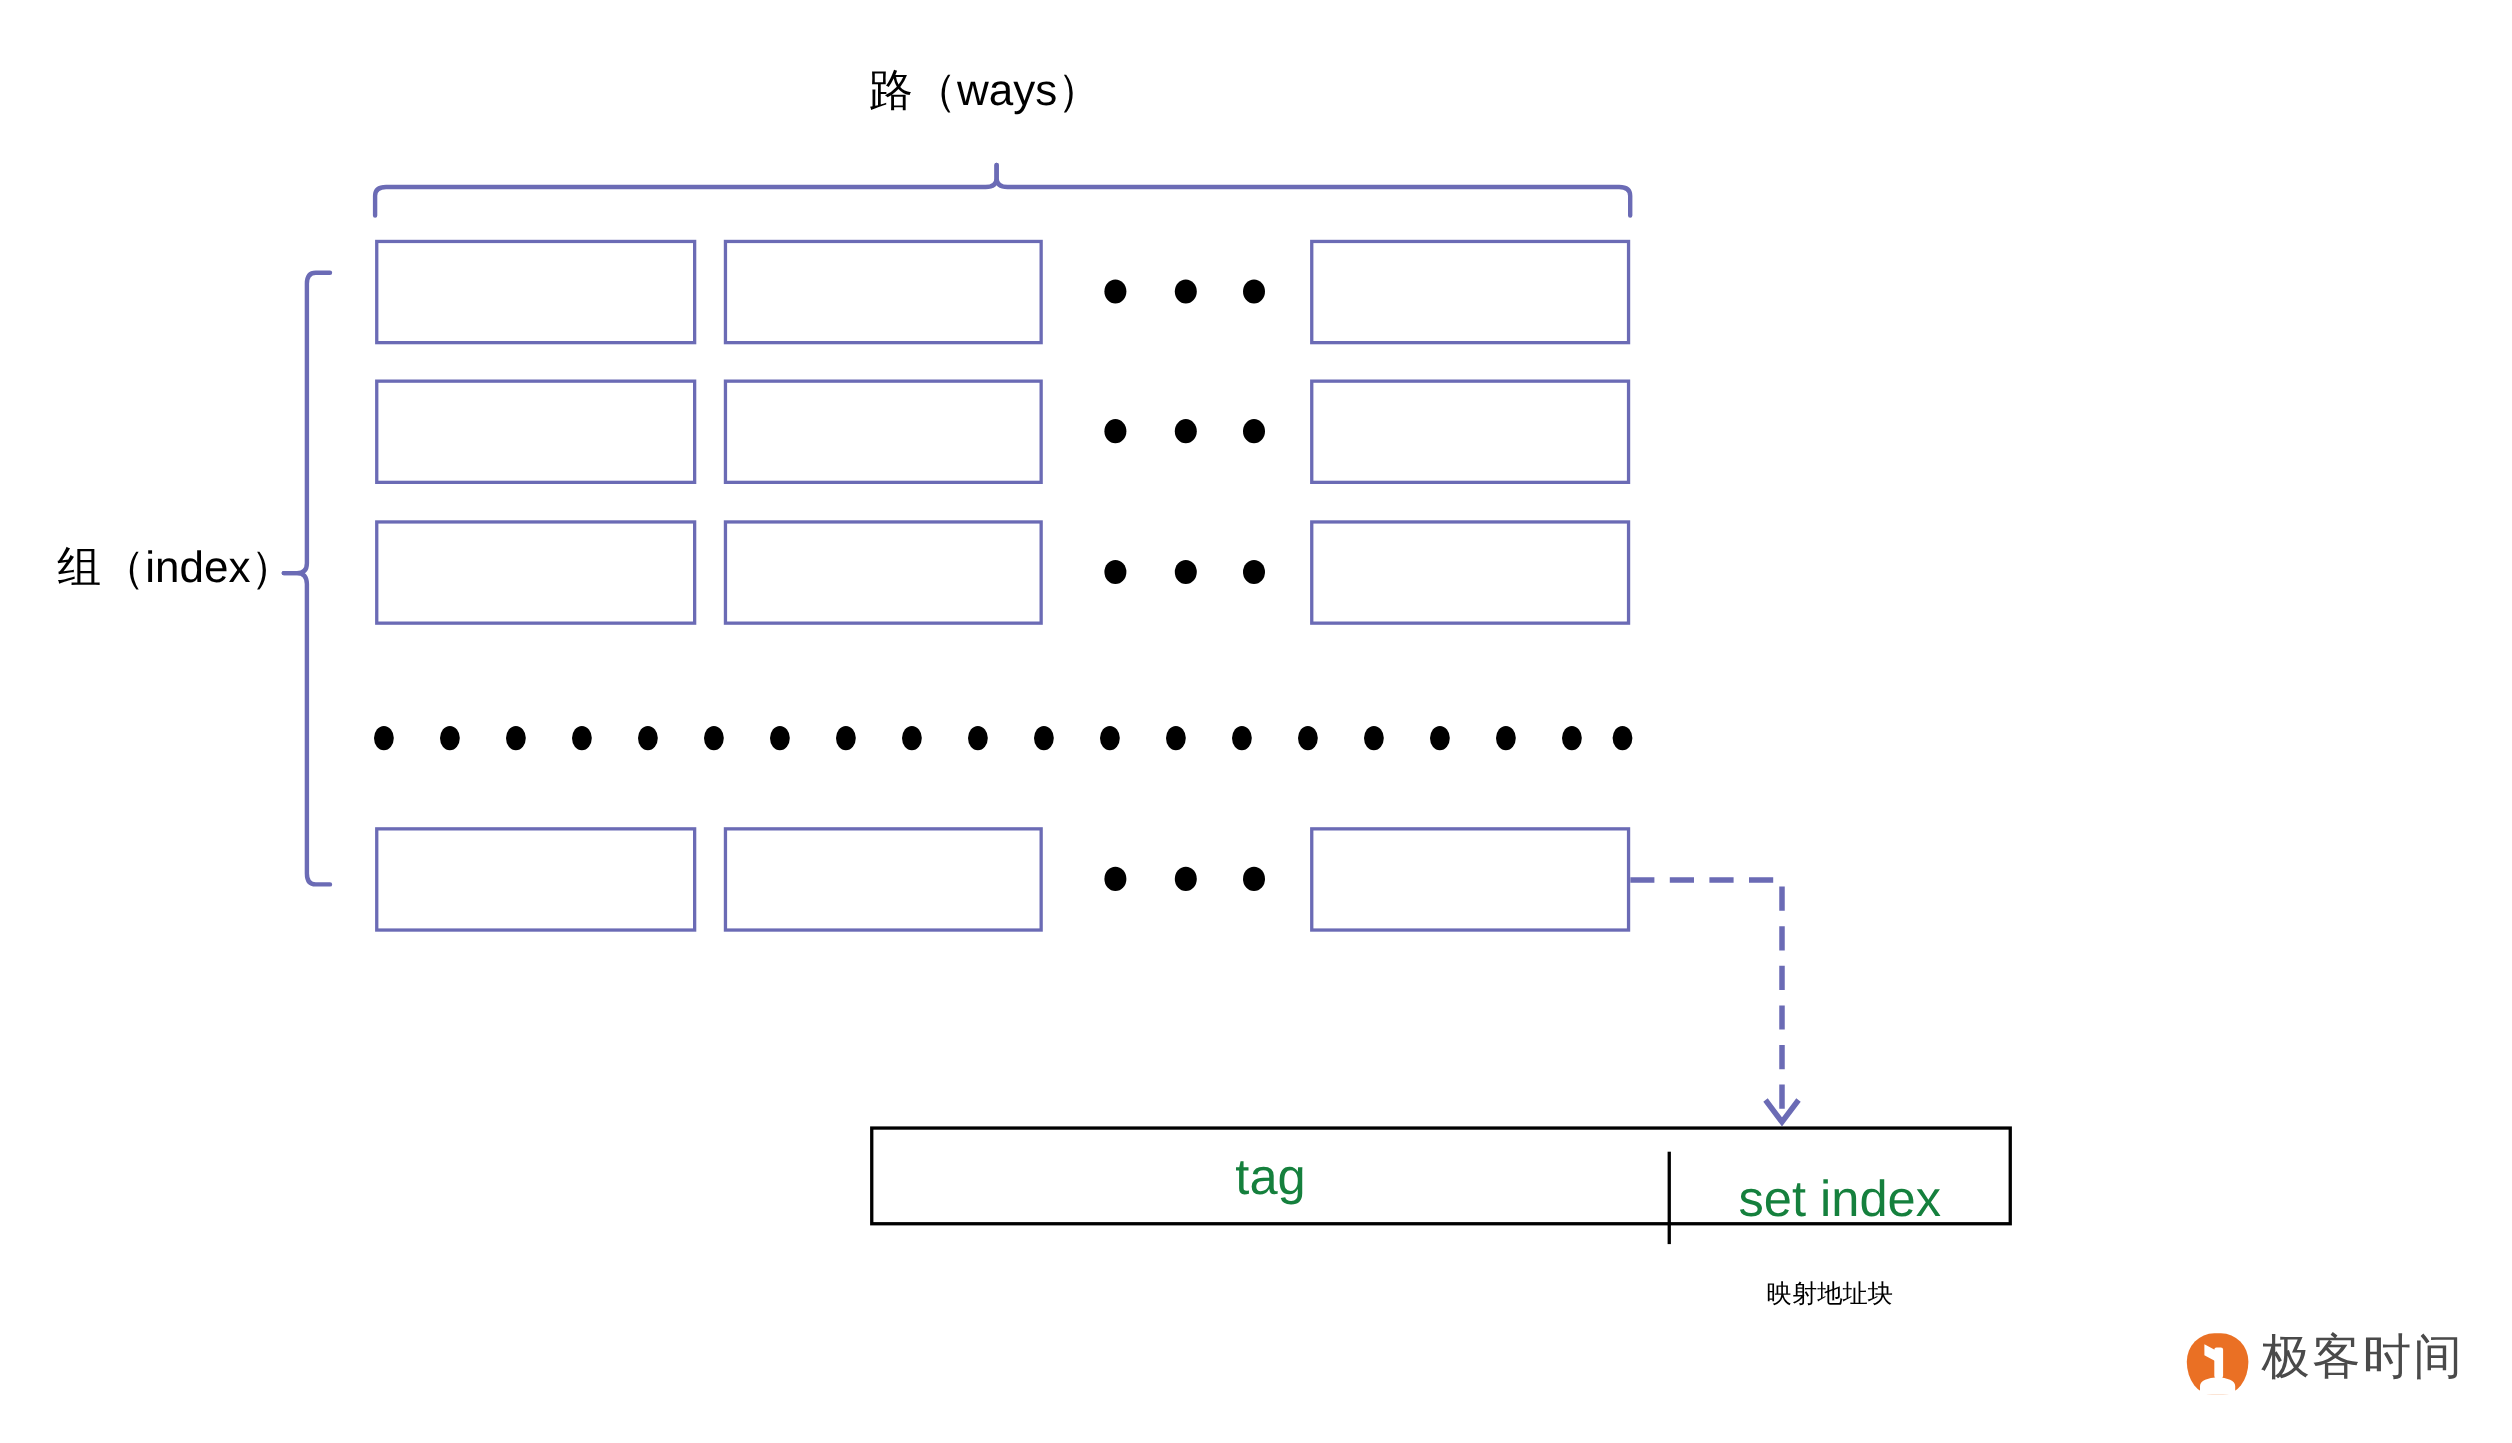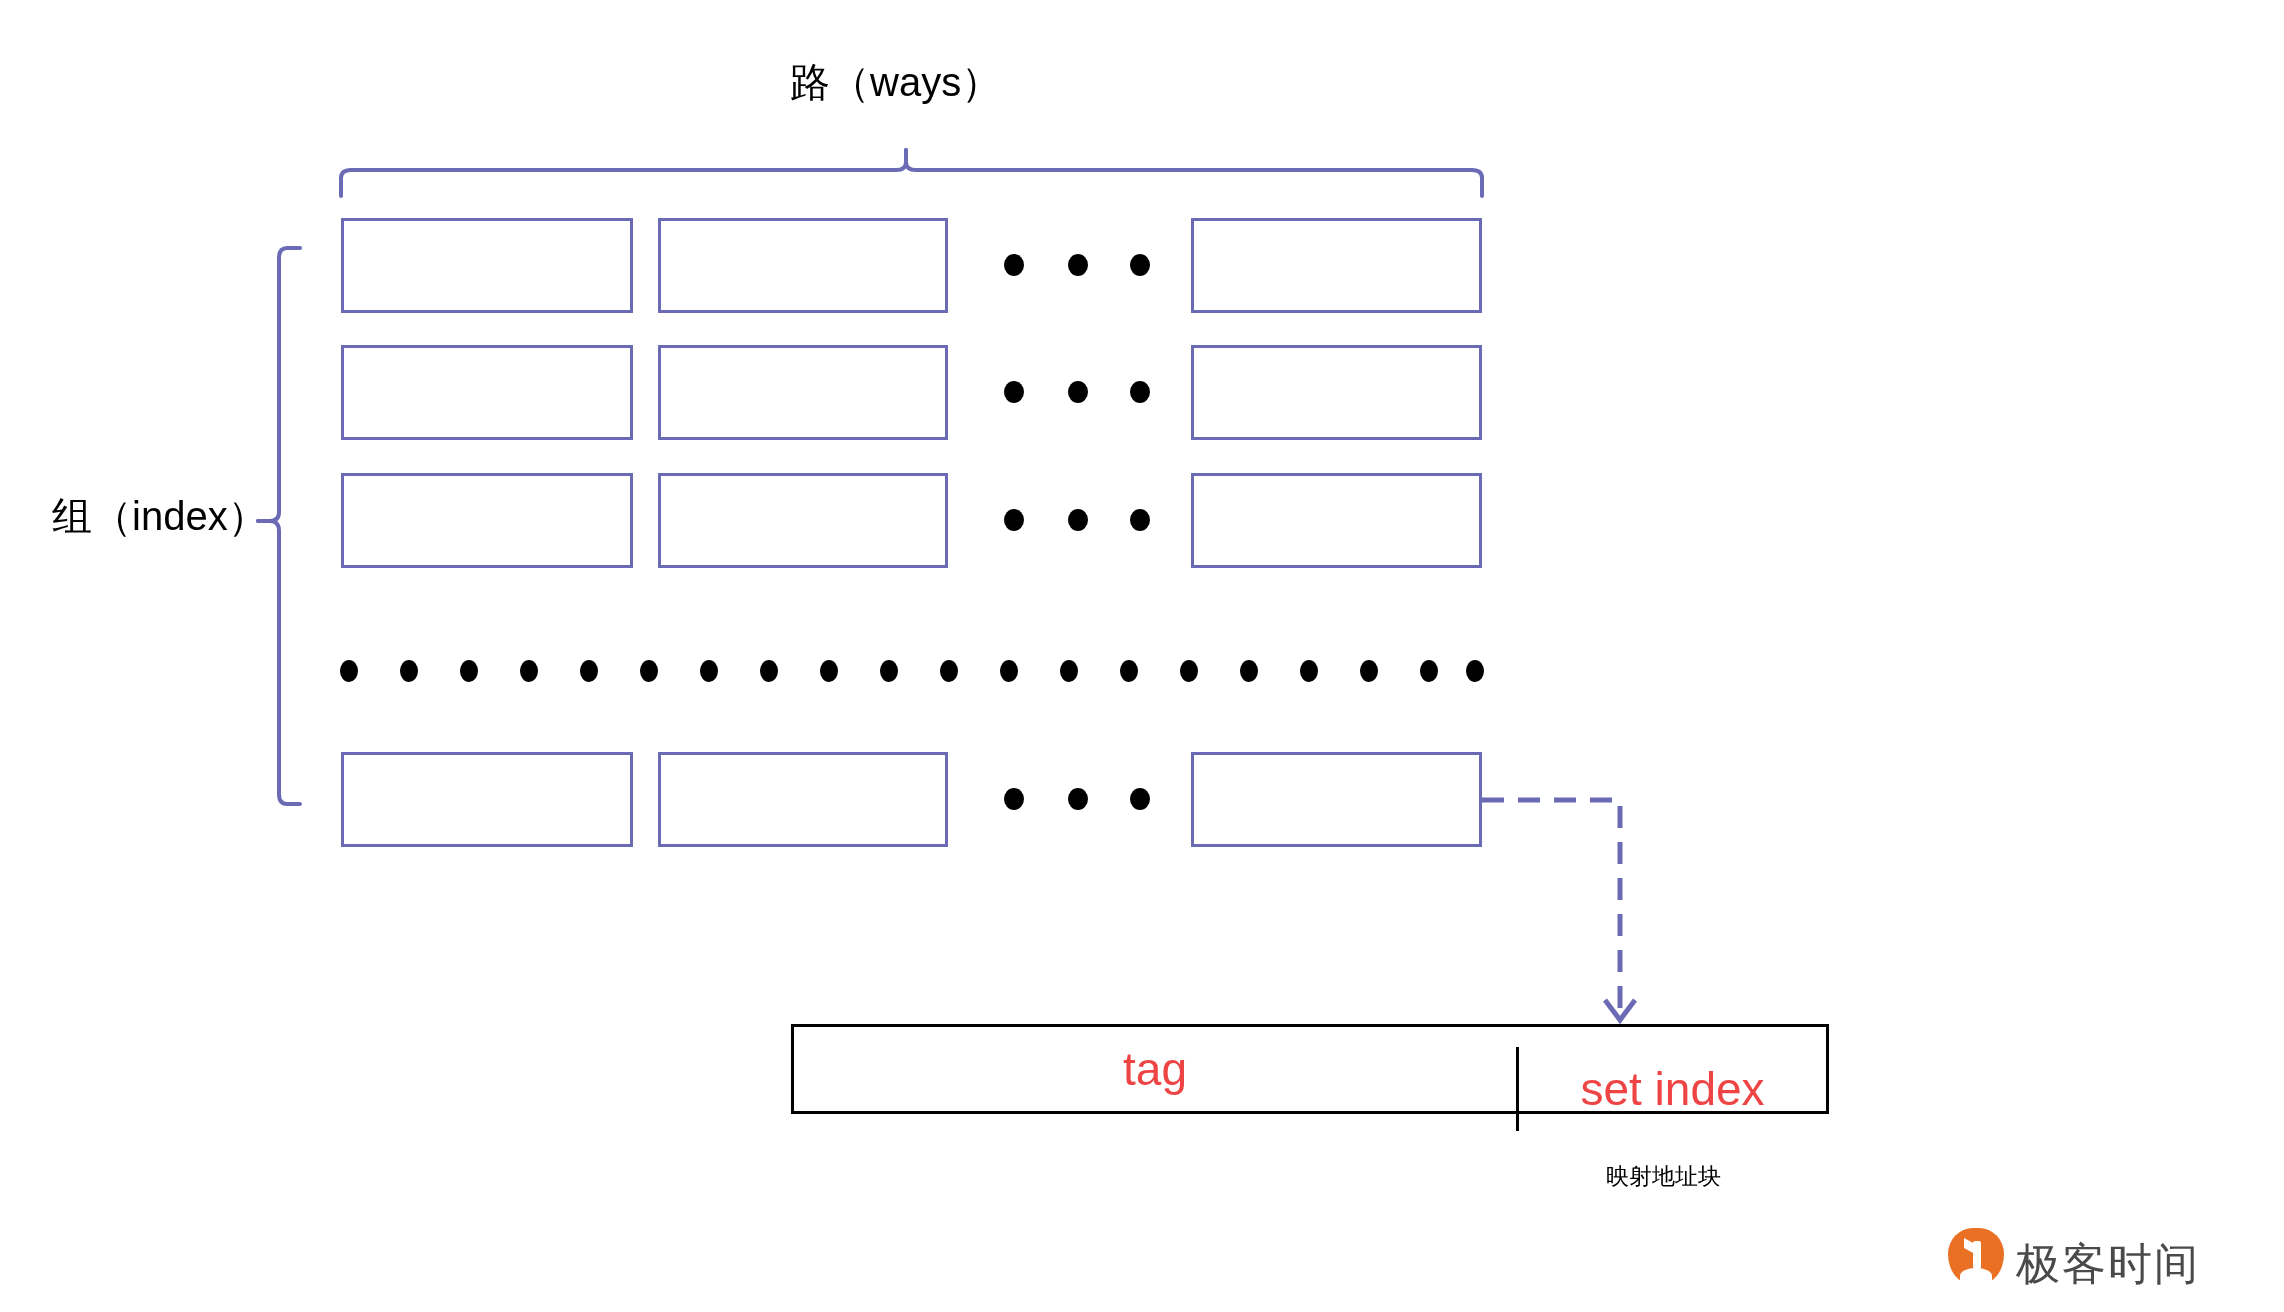--- a/index.html
+++ b/index.html
@@ -84,40 +84,39 @@
     box-sizing: border-box;
     border: 3px solid #000000;
     background: #ffffff;
   }
   .addr-field {
     display: flex;
     align-items: center;
     justify-content: center;
     box-sizing: border-box;
     font-size: 46px;
-    color: #ef4444;
+    color: #15803d;
     height: 100%;
   }
   .addr-field + .addr-field {
     border-left: 3px solid #000000;
     margin-top: 20px;
   }
   #addr-tag { width: 722px; }
   #addr-set-index { width: 310px; }
   #addr-block-offset { width: 420px; }
 
   
   #logo {
     position: absolute;
-    left: 1948px;
+    left: 1988px;
     top: 1212px;
     display: flex;
-    align-items: flex-end;
+    align-items: flex-start;
     gap: 12px;
-    margin-top: 16px;
   }
   #logo-mark {
     position: relative;
     width: 56px;
     height: 58px;
   }
   #logo-mark .bulb {
     position: absolute;
     left: 0; top: 0;
     width: 56px;

